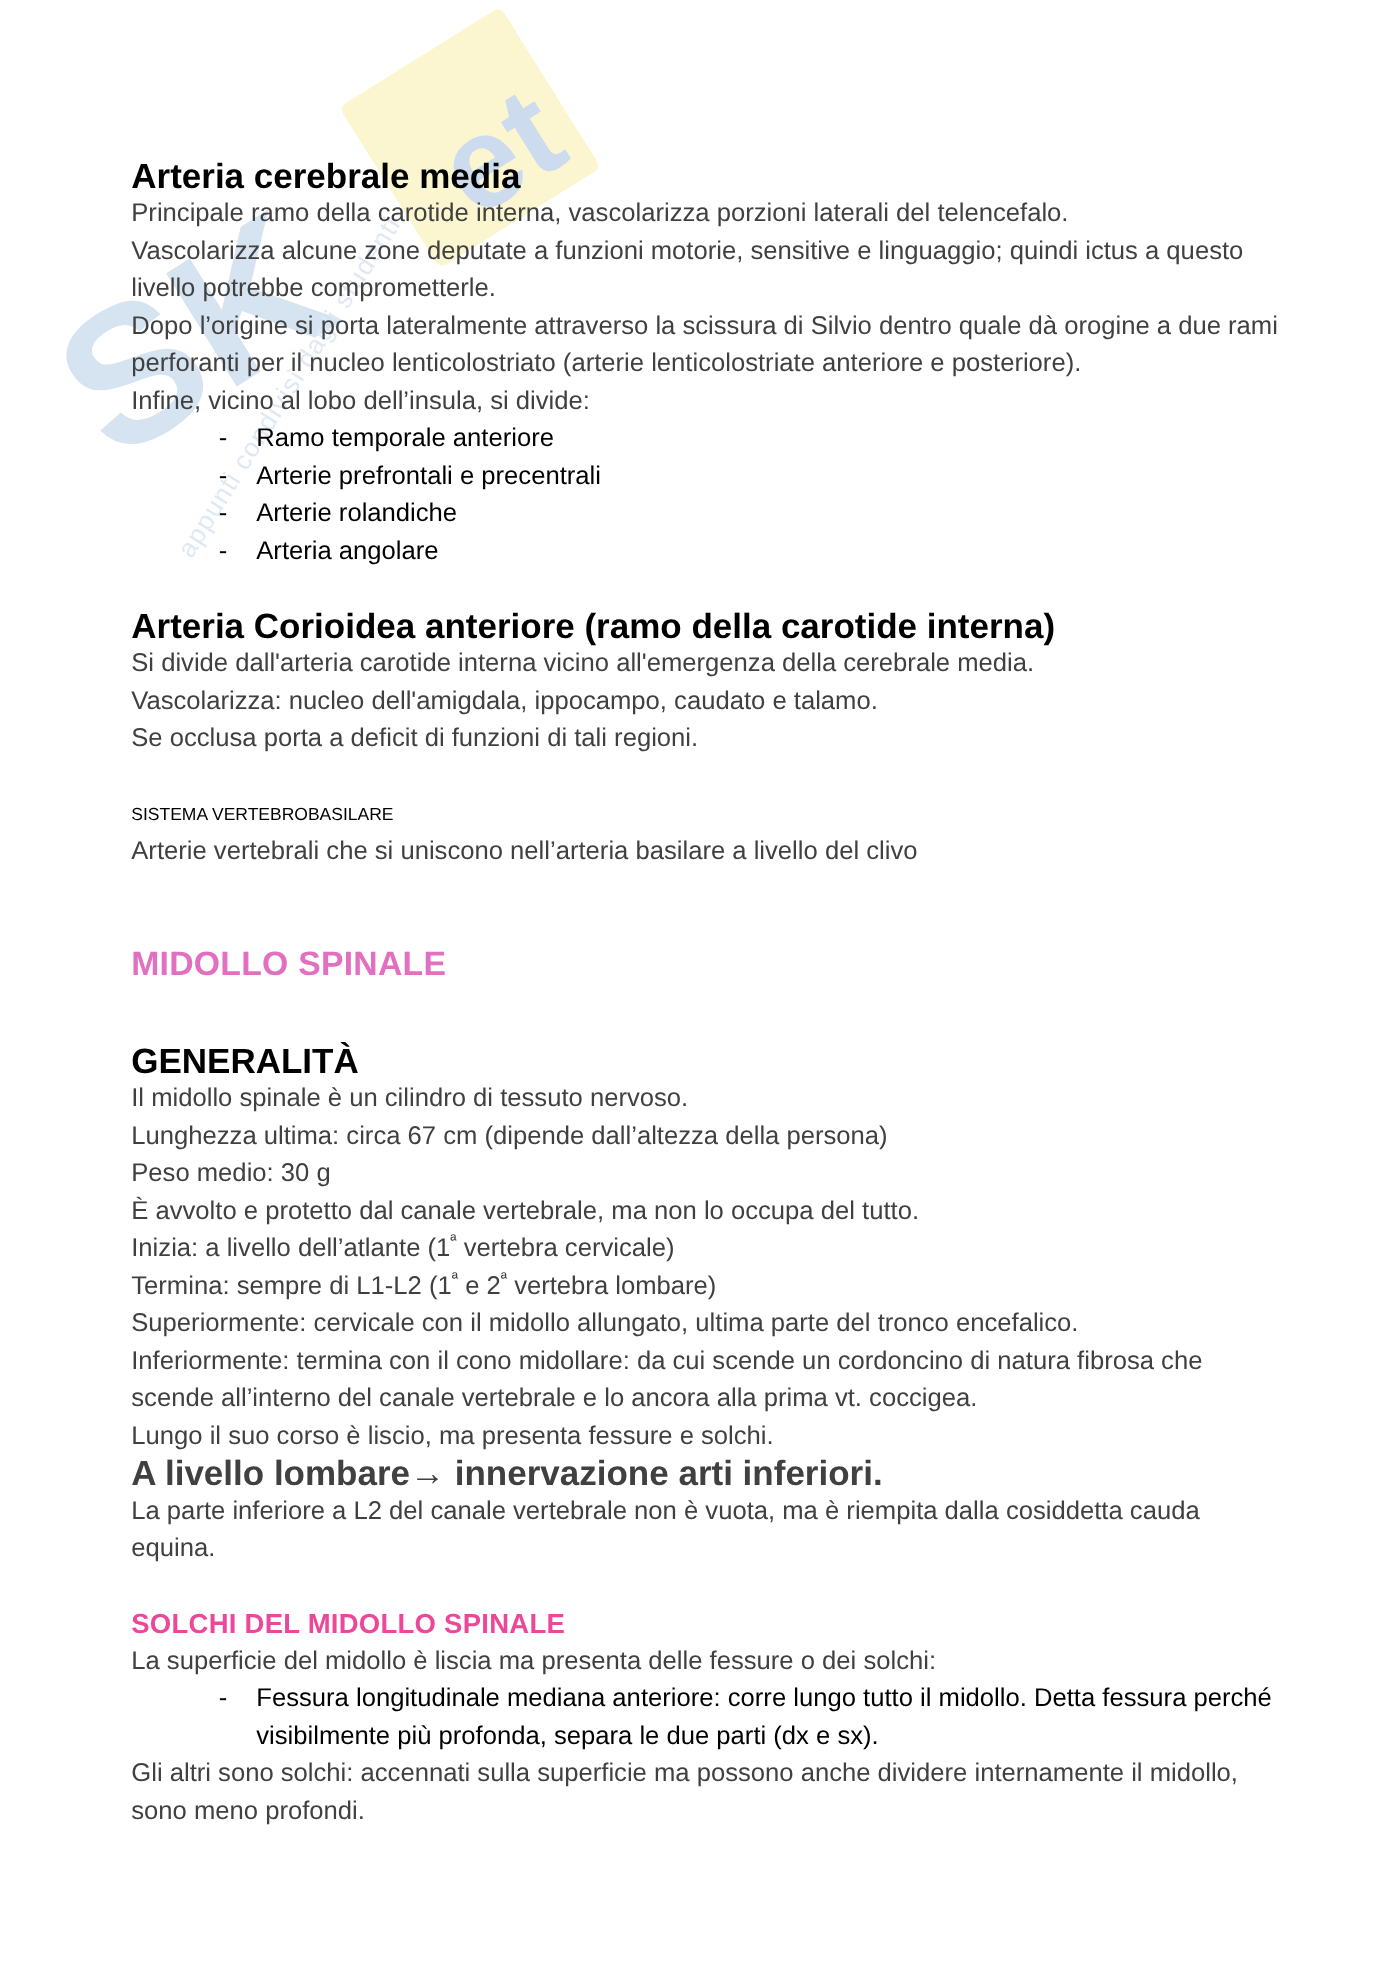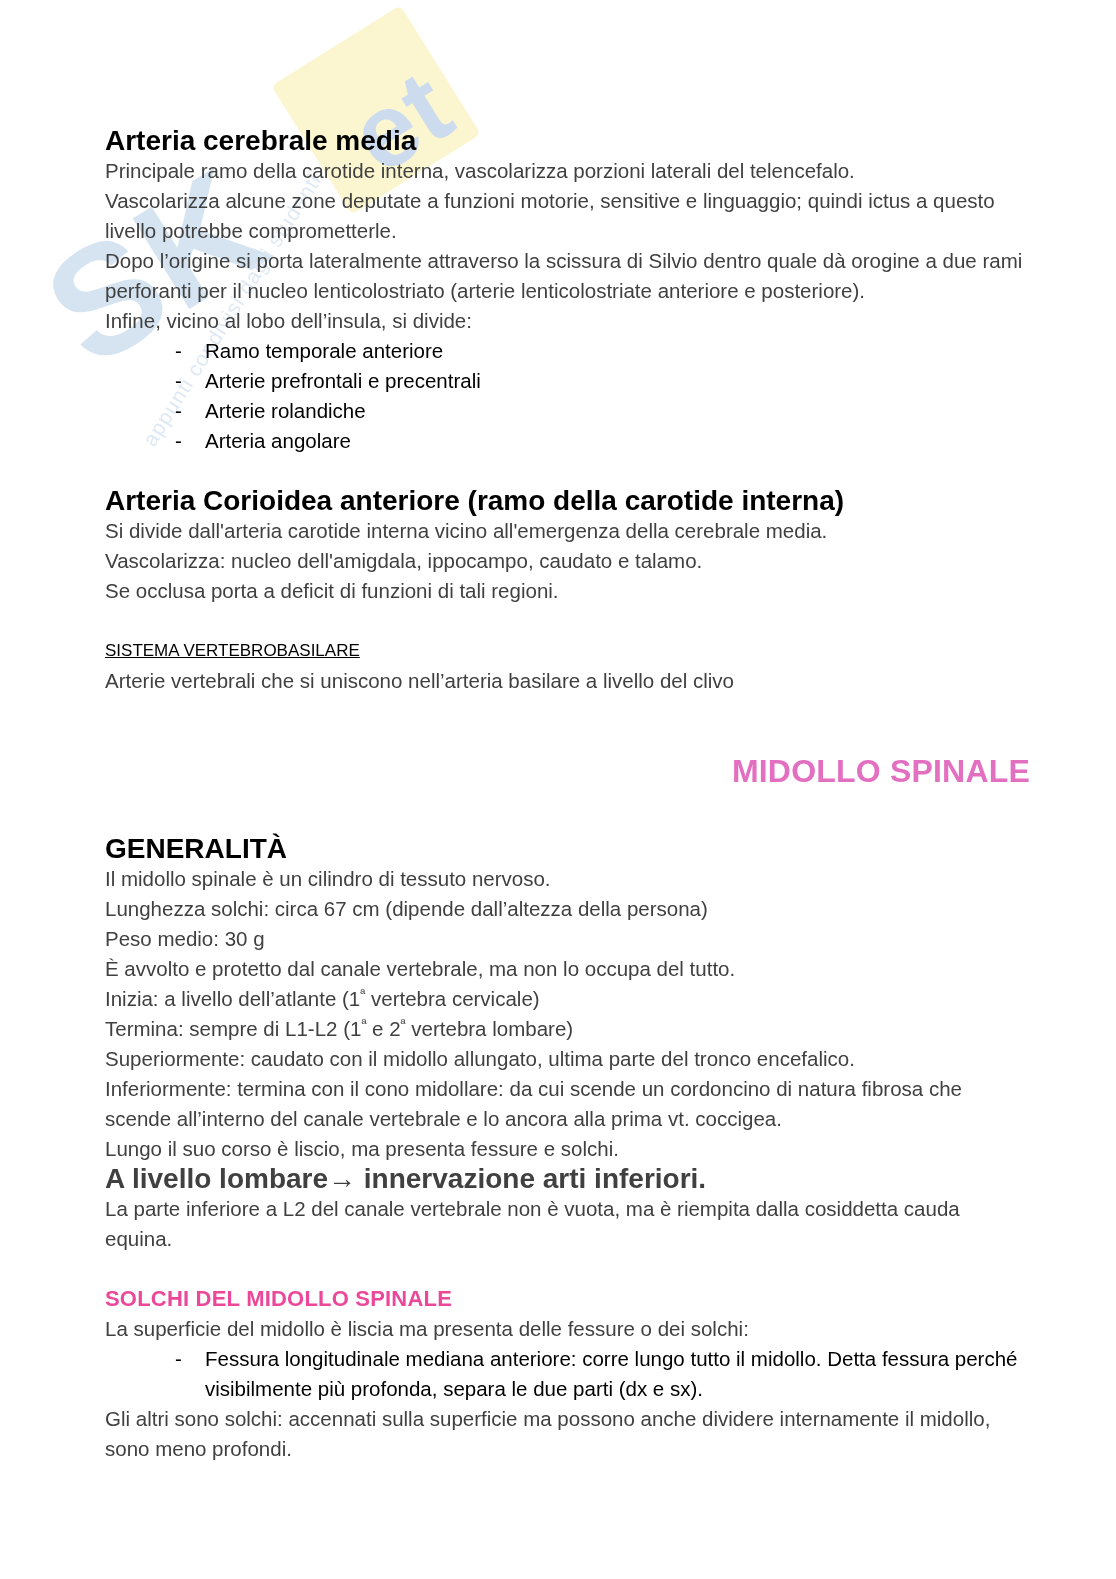--- a/index.html
+++ b/index.html
@@ -126,44 +126,42 @@
     text-indent: 0;
   }
   .bullet-wide .dash {
     position: absolute;
     left: 70px;
     top: 0;
   }
 
   
   .h-pink-main {
-    font-size: 32px;
+    font-size: 27px;
     line-height: 34px;
     font-weight: bold;
     color: #e36fc0;
     letter-spacing: 0.2px;
-    text-align: right;
   }
   .h-pink-sub {
     font-size: 22px;
     line-height: 30px;
     font-weight: bold;
     color: #ec4899;
     letter-spacing: 0.2px;
   }
   .h-bold {
     font-size: 28px;
     line-height: 30px;
     font-weight: bold;
   }
   .h-plain {
-    font-size: 17px;
+    font-size: 14px;
     line-height: 30px;
     font-weight: normal;
-    text-decoration: underline;
   }
   sup {
     font-size: 0.66em;
     vertical-align: super;
     line-height: 0;
   }
   .arrow {
     font-weight: bold;
   }
 </style>
@@ -214,31 +212,31 @@
     <div class="spacer-lg"></div>
 
     <div class="h-pink-main">MIDOLLO SPINALE</div>
 
     <div class="spacer-xl"></div>
 
     <div class="h-bold">GENERALITÀ</div>
 
     <div class="line para"><span>Il midollo spinale è un </span><b>cilindro di tessuto nervoso</b><span>.</span></div>
 
-    <div class="line para"><span>Lunghezza solchi: circa </span><b>67 cm</b><span> (dipende dall’altezza della persona)</span></div>
+    <div class="line para"><span>Lunghezza ultima: circa </span><b>67 cm</b><span> (dipende dall’altezza della persona)</span></div>
 
     <div class="line para">Peso medio: 30 g</div>
 
     <div class="line para"><b>È avvolto e protetto dal canale vertebrale</b><span>, ma non lo occupa del tutto.</span></div>
 
     <div class="line para"><span>Inizia: a livello dell’</span><b>atlante</b><span> (1</span><sup>ª</sup><span> vertebra cervicale)</span></div>
 
     <div class="line para"><span>Termina: sempre di </span><b>L1-L2</b><span> (1</span><sup>ª</sup><span> e 2</span><sup>ª</sup><span> vertebra lombare)</span></div>
 
-    <div class="line para"><b>Superiormente</b><span>: caudato con il </span><b>midollo allungato</b><span>, ultima parte del tronco encefalico.</span></div>
+    <div class="line para"><b>Superiormente</b><span>: cervicale con il </span><b>midollo allungato</b><span>, ultima parte del tronco encefalico.</span></div>
 
     <div class="line para"><b>Inferiormente</b><span>: termina con il </span><b>cono midollare</b><span>: da cui scende un cordoncino di natura fibrosa che scende all’interno del canale vertebrale e lo ancora alla prima vt. coccigea.</span></div>
 
     <div class="line para"><span>Lungo il suo corso è liscio, ma </span><b>presenta fessure e solchi</b><span>.</span></div>
 
 
 
     <div class="line para h-bold"><span>A livello lombare</span><span class="arrow">→</span><span> innervazione arti inferiori.</span></div>
 
     <div class="line para"><span>La parte inferiore a L2 del canale vertebrale non è vuota, ma è riempita dalla cosiddetta </span><b>cauda equina</b><span>.</span></div>

